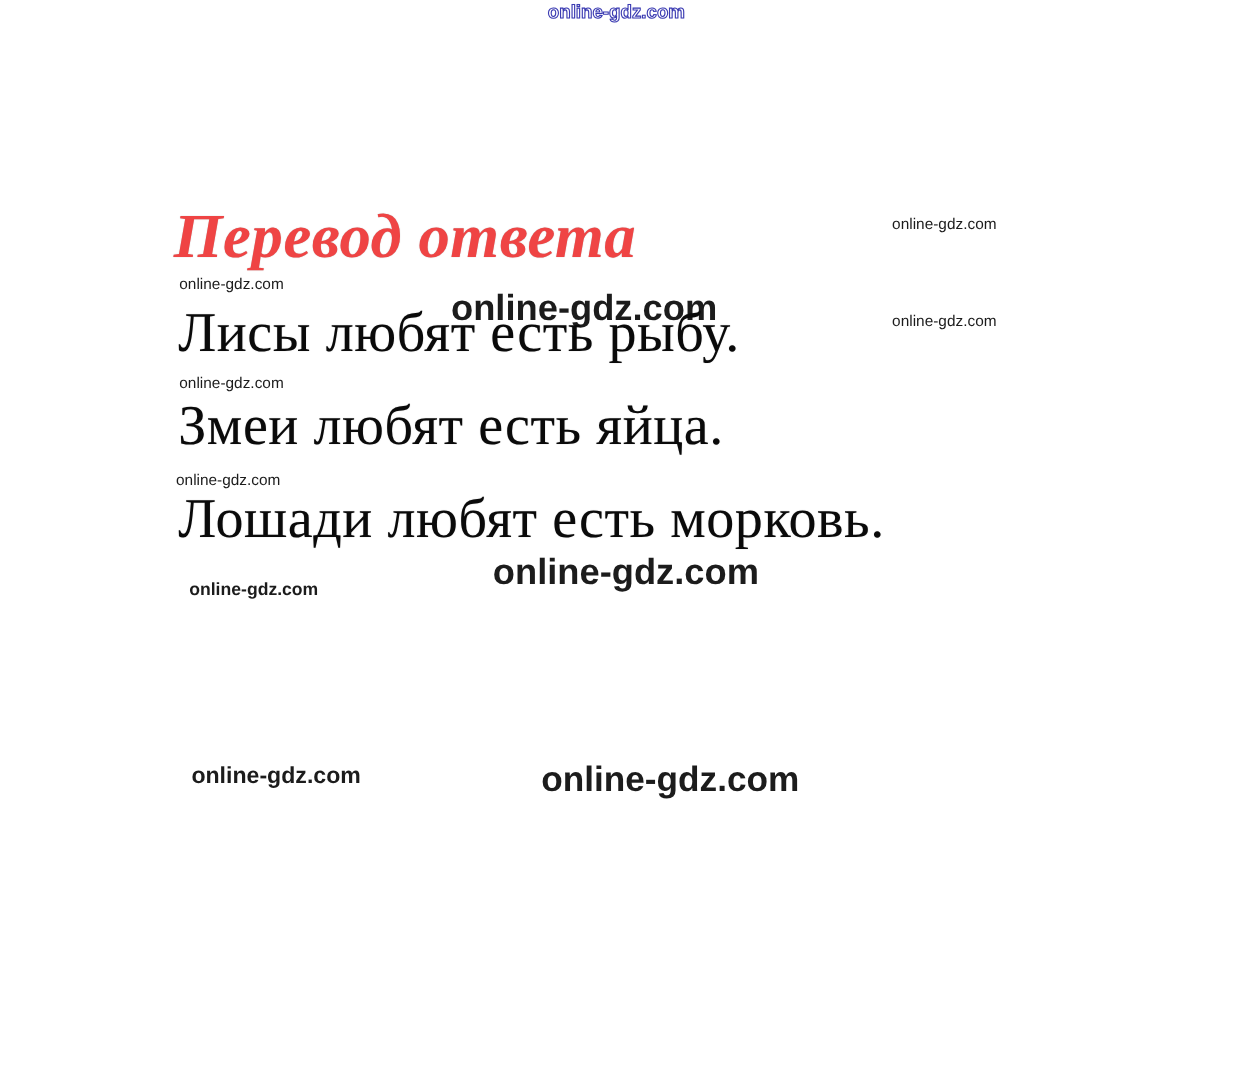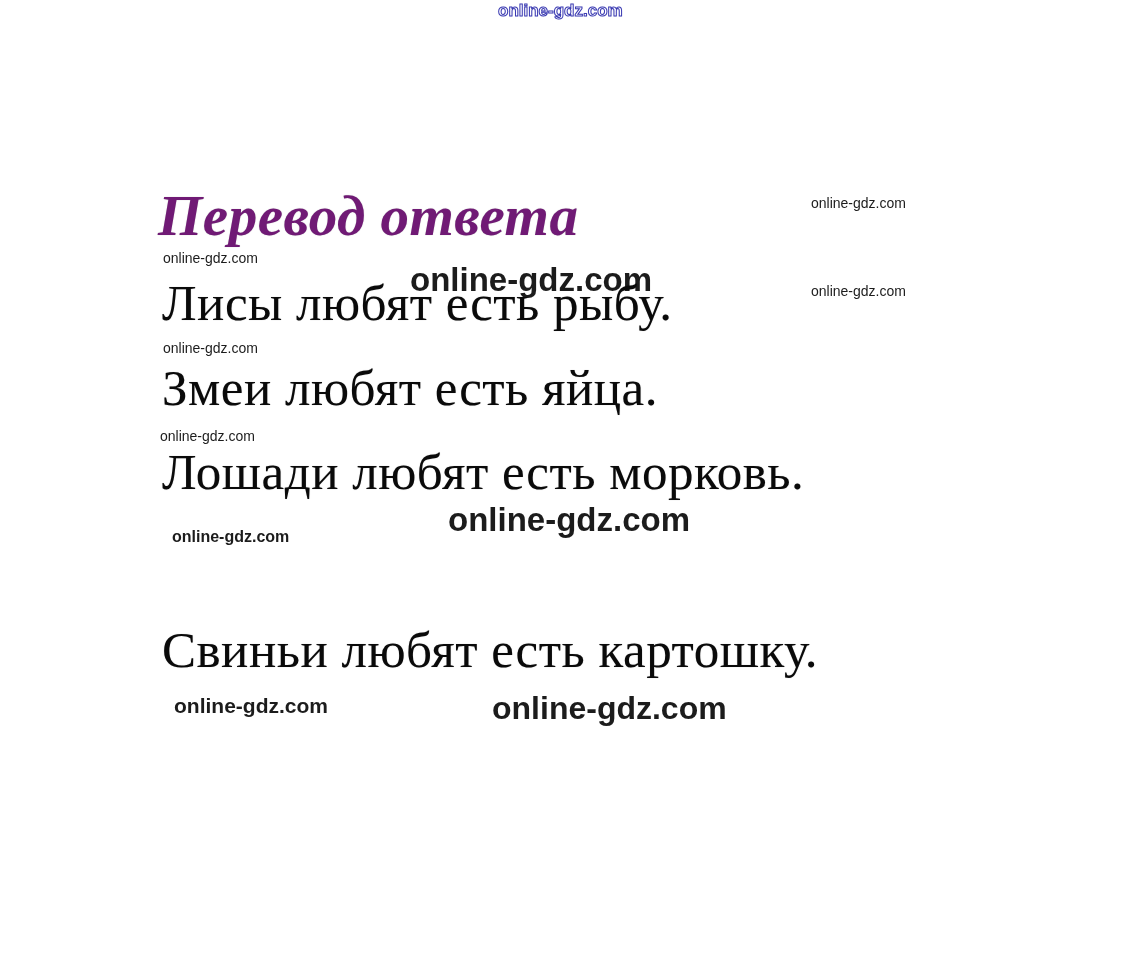--- a/index.html
+++ b/index.html
@@ -17,21 +17,21 @@
   .doc-title {
     position: absolute;
     left: 158px;
     top: 186px;
     margin: 0;
     font-family: "Liberation Serif", serif;
     font-size: 57px;
     line-height: 1.05;
     font-weight: bold;
     font-style: italic;
-    color: #701a75;
+    color: #ef4444;
     white-space: nowrap;
     letter-spacing: 0.5px;
     text-shadow: 0 0 1px rgba(0,0,0,0.28);
   }
   .main-line {
     position: absolute;
     left: 162px;
     font-family: "Liberation Serif", serif;
     font-size: 51px;
     line-height: 1.05;
@@ -93,16 +93,15 @@
   <span class="wm wm-s4">online-gdz.com</span>
   <span class="wm wm-m3">online-gdz.com</span>
   <span class="wm wm-m4">online-gdz.com</span>
 
   <div class="text-layer">
     <h1 class="doc-title">Перевод ответа</h1>
 
     <div class="main-line line-1">Лисы любят есть рыбу.</div>
     <div class="main-line line-3">Лошади любят есть морковь.</div>
     <div class="main-line line-2">Змеи любят есть яйца.</div>
-    <div class="main-line line-5">Свиньи любят есть картошку.</div>
   </div>
 
 </div>
 
 </body></html>

